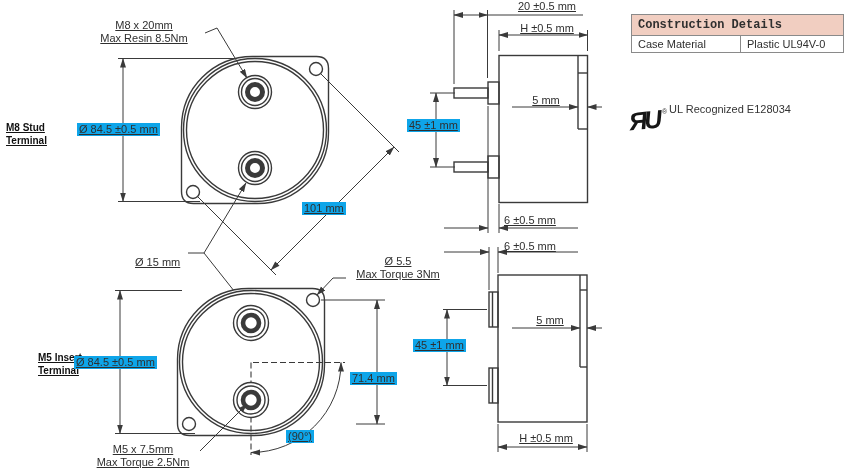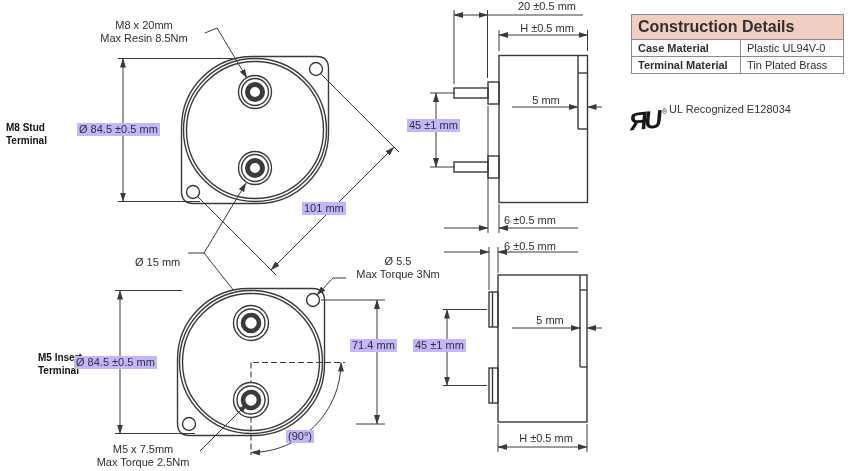--- a/index.html
+++ b/index.html
@@ -6,29 +6,29 @@
   .stage{position:relative;width:852px;height:471px;background:#fff;overflow:hidden;
          font-family:"Liberation Sans",sans-serif;color:var(--text,#2f2f2f);}
   svg{position:absolute;left:0;top:0;}
   svg .ob{fill:none;stroke:var(--line,#3a3a3a);stroke-width:1.4;}
   svg .obf{fill:#fff;stroke:var(--line,#3a3a3a);stroke-width:1.4;}
   svg .thick{fill:none;stroke:var(--line,#3a3a3a);stroke-width:5;}
   svg .thick2{fill:none;stroke:var(--line,#3a3a3a);stroke-width:4.6;}
   svg .ln{fill:none;stroke:var(--line,#3a3a3a);stroke-width:1;}
   svg .dsh{fill:none;stroke:var(--line,#3a3a3a);stroke-width:1.1;stroke-dasharray:6 3;}
   svg marker path{fill:var(--line,#3a3a3a);}
-  .txt{position:absolute;font-size:11px;line-height:13px;white-space:nowrap;}
-  .bgw{background:#c4b5fd;padding:0 2px;}
+  .txt{position:absolute;font-size:11px;line-height:13px;white-space:nowrap;text-decoration:underline;}
+  .bgw{background:#0ea5e9;padding:0 2px;}
   .ctr{text-align:center;white-space:normal;}
   .bold{font-weight:bold;color:var(--label,#111);font-size:10px;}
   .tbl{position:absolute;left:631px;top:14px;width:213px;border-collapse:collapse;
        font-size:11px;}
   .tbl th,.tbl td{border:1px solid var(--tborder,#8a8a8a);padding:2px 6px;text-align:left;}
-  .tbl th{background:var(--theadbg,#f1cec1);font-size:16px;padding:3px 6px;}
-  .tbl td.c1{width:96px;font-weight:bold;}
+  .tbl th{background:var(--theadbg,#f1cec1);font-size:12px;padding:3px 6px;font-family:Liberation Mono, monospace;}
+  .tbl td.c1{width:96px;}
   .ulmark{position:absolute;left:629px;top:106px;font-style:italic;font-weight:900;
           font-size:25px;letter-spacing:-3px;color:#161616;transform:rotate(-6deg);}
   .ulreg{position:absolute;left:662px;top:108px;font-size:7px;color:#333;}
   .ultxt{position:absolute;left:669px;font-size:11px;color:#333;}
 </style>
 </head>
 <body>
 
 <div class="stage" style="--line: #3a3a3a; --text: #2f2f2f; --label: #111111; --tborder: #8a8a8a; --theadbg: #f1cec1;">
 
@@ -200,21 +200,21 @@
   </div>
   <div class="txt ctr" style="left:346px;top:255px;width:104px;">
     <div>Ø 5.5</div>
       <div>Max Torque 3Nm</div>
   </div>
   <div class="txt" style="left:135px;top:256px;">Ø 15 mm</div>
 
   <div class="txt bgw" style="left:77px;top:123px;">Ø 84.5 ±0.5 mm</div>
   <div class="txt bgw" style="left:74px;top:356px;">Ø 84.5 ±0.5 mm</div>
   <div class="txt bgw" style="left:302px;top:202px;">101 mm</div>
-  <div class="txt bgw" style="left:350px;top:339px;">71.4 mm</div>
+  <div class="txt bgw" style="left:350px;top:372px;">71.4 mm</div>
   <div class="txt bgw" style="left:286px;top:430px;">(90°)</div>
 
   <div class="txt ctr" style="left:503px;top:0px;width:88px;">20 ±0.5 mm</div>
   <div class="txt ctr" style="left:503px;top:22px;width:88px;">H ±0.5 mm</div>
   <div class="txt ctr" style="left:502px;top:432px;width:88px;">H ±0.5 mm</div>
   <div class="txt bgw" style="left:407px;top:119px;">45 ±1 mm</div>
   <div class="txt bgw" style="left:413px;top:339px;">45 ±1 mm</div>
   <div class="txt ctr" style="left:524px;top:94px;width:44px;">5 mm</div>
   <div class="txt ctr" style="left:528px;top:314px;width:44px;">5 mm</div>
   <div class="txt" style="left:504px;top:214px;">6 ±0.5 mm</div>
@@ -222,24 +222,20 @@
 
   <table class="tbl">
     <tbody>
         <tr>
           <th colspan="2">Construction Details</th>
         </tr>
     <tr>
       <td class="c1">Case Material</td>
       <td>Plastic UL94V-0</td>
     </tr>
-    <tr>
-      <td class="c1">Terminal Material</td>
-      <td>Tin Plated Brass</td>
-    </tr>
   </tbody>
     </table>
 
   <div class="ulmark">ЯU</div>
   <div class="ulreg">®</div>
   <div class="ultxt" style="top:103px;">UL Recognized E128034</div>
 
 </div>
 
 </body></html>

